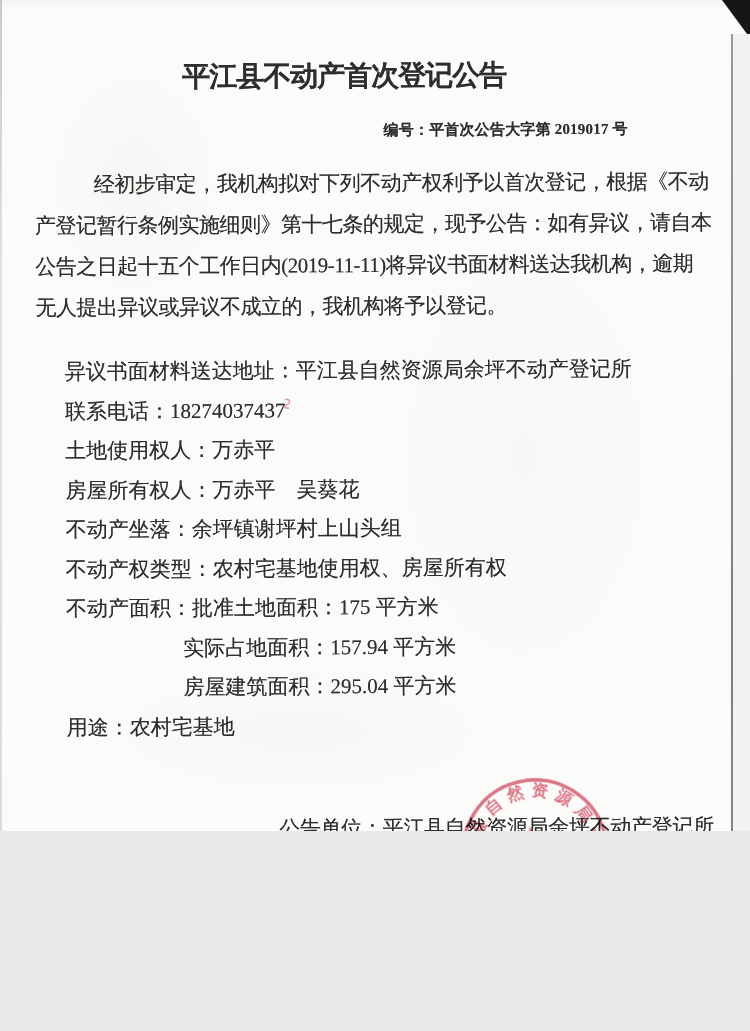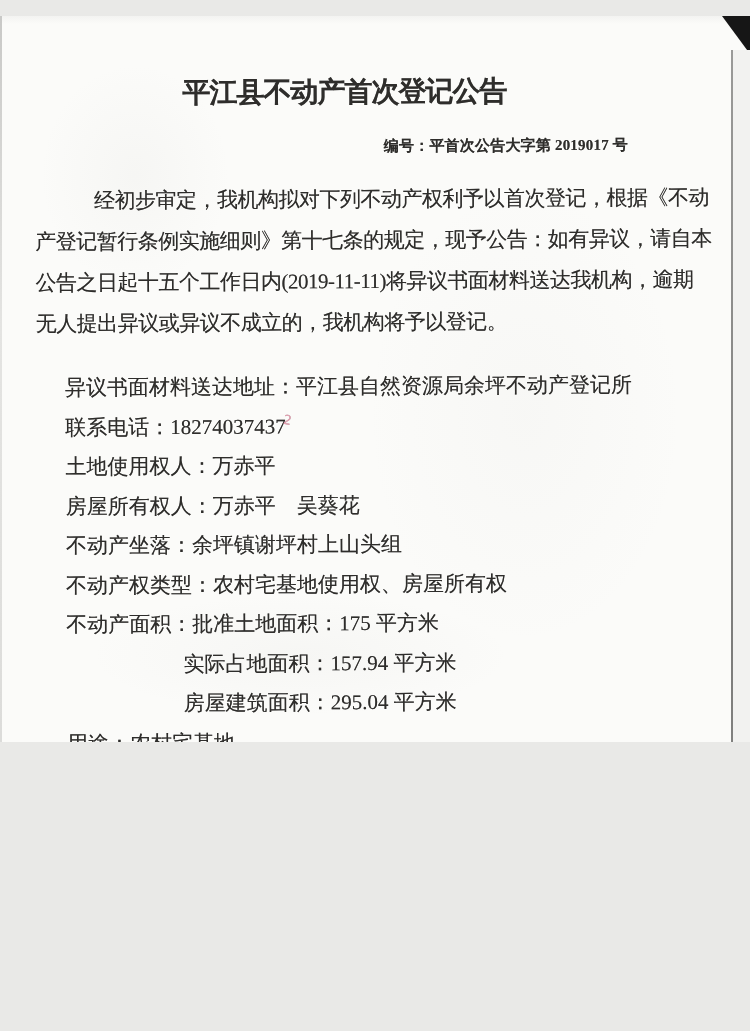--- a/index.html
+++ b/index.html
@@ -2,23 +2,22 @@
 <html style="--seal-color: #d5566b;"><head>
 <meta charset="utf-8">
 <style>
   html,body{margin:0;padding:0;}
   body{
     width:750px;height:1031px;
     font-family:"Liberation Serif","DejaVu Serif",serif;
     background:#e9e9e7;
   }
   .scan{
-    position:relative;width:750px;height:726px;overflow:hidden;
+    position:relative;width:750px;height:831px;overflow:hidden;
     background:#fbfbf9;
-    margin-top:16px;
   }
   
   .scan::before{
     content:"";position:absolute;inset:0;pointer-events:none;
     background:
       radial-gradient(closest-side at 18% 22%, rgba(180,180,175,.07), transparent 70%),
       radial-gradient(closest-side at 70% 55%, rgba(180,180,175,.05), transparent 70%),
       radial-gradient(closest-side at 40% 88%, rgba(170,170,165,.06), transparent 70%),
       linear-gradient(#f3f3f1, rgba(255,255,255,0) 8px);
   }

